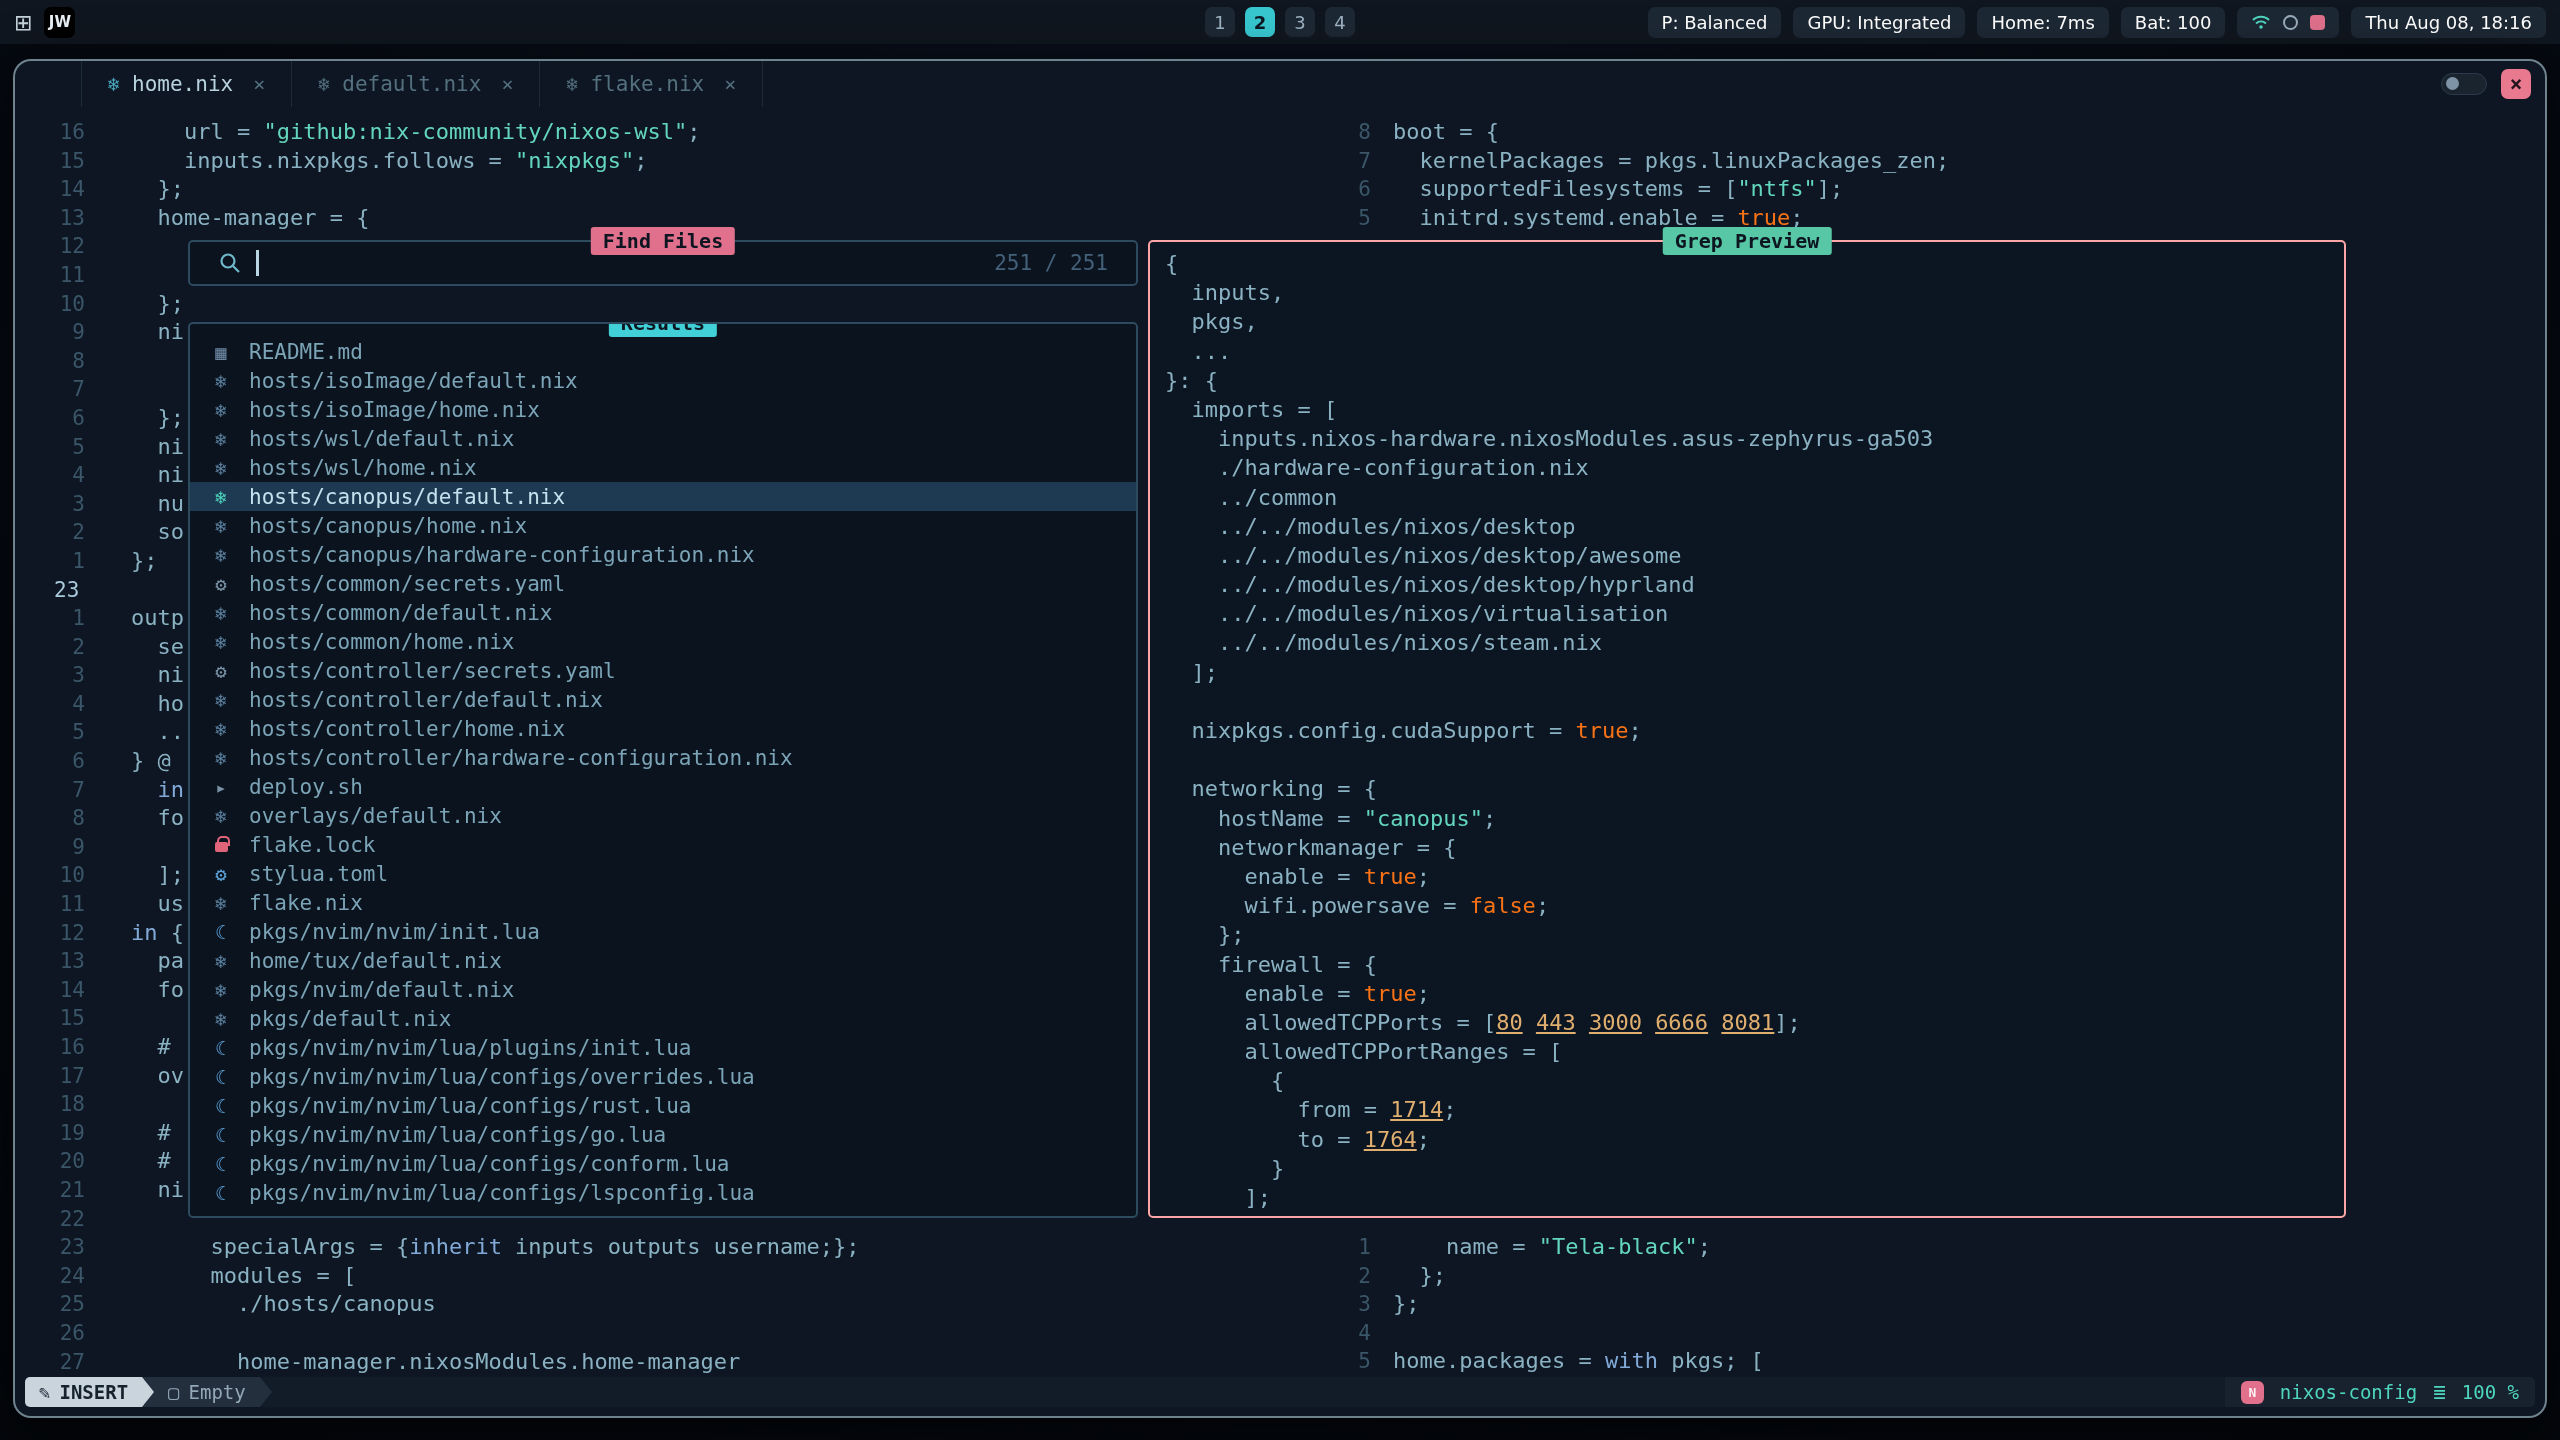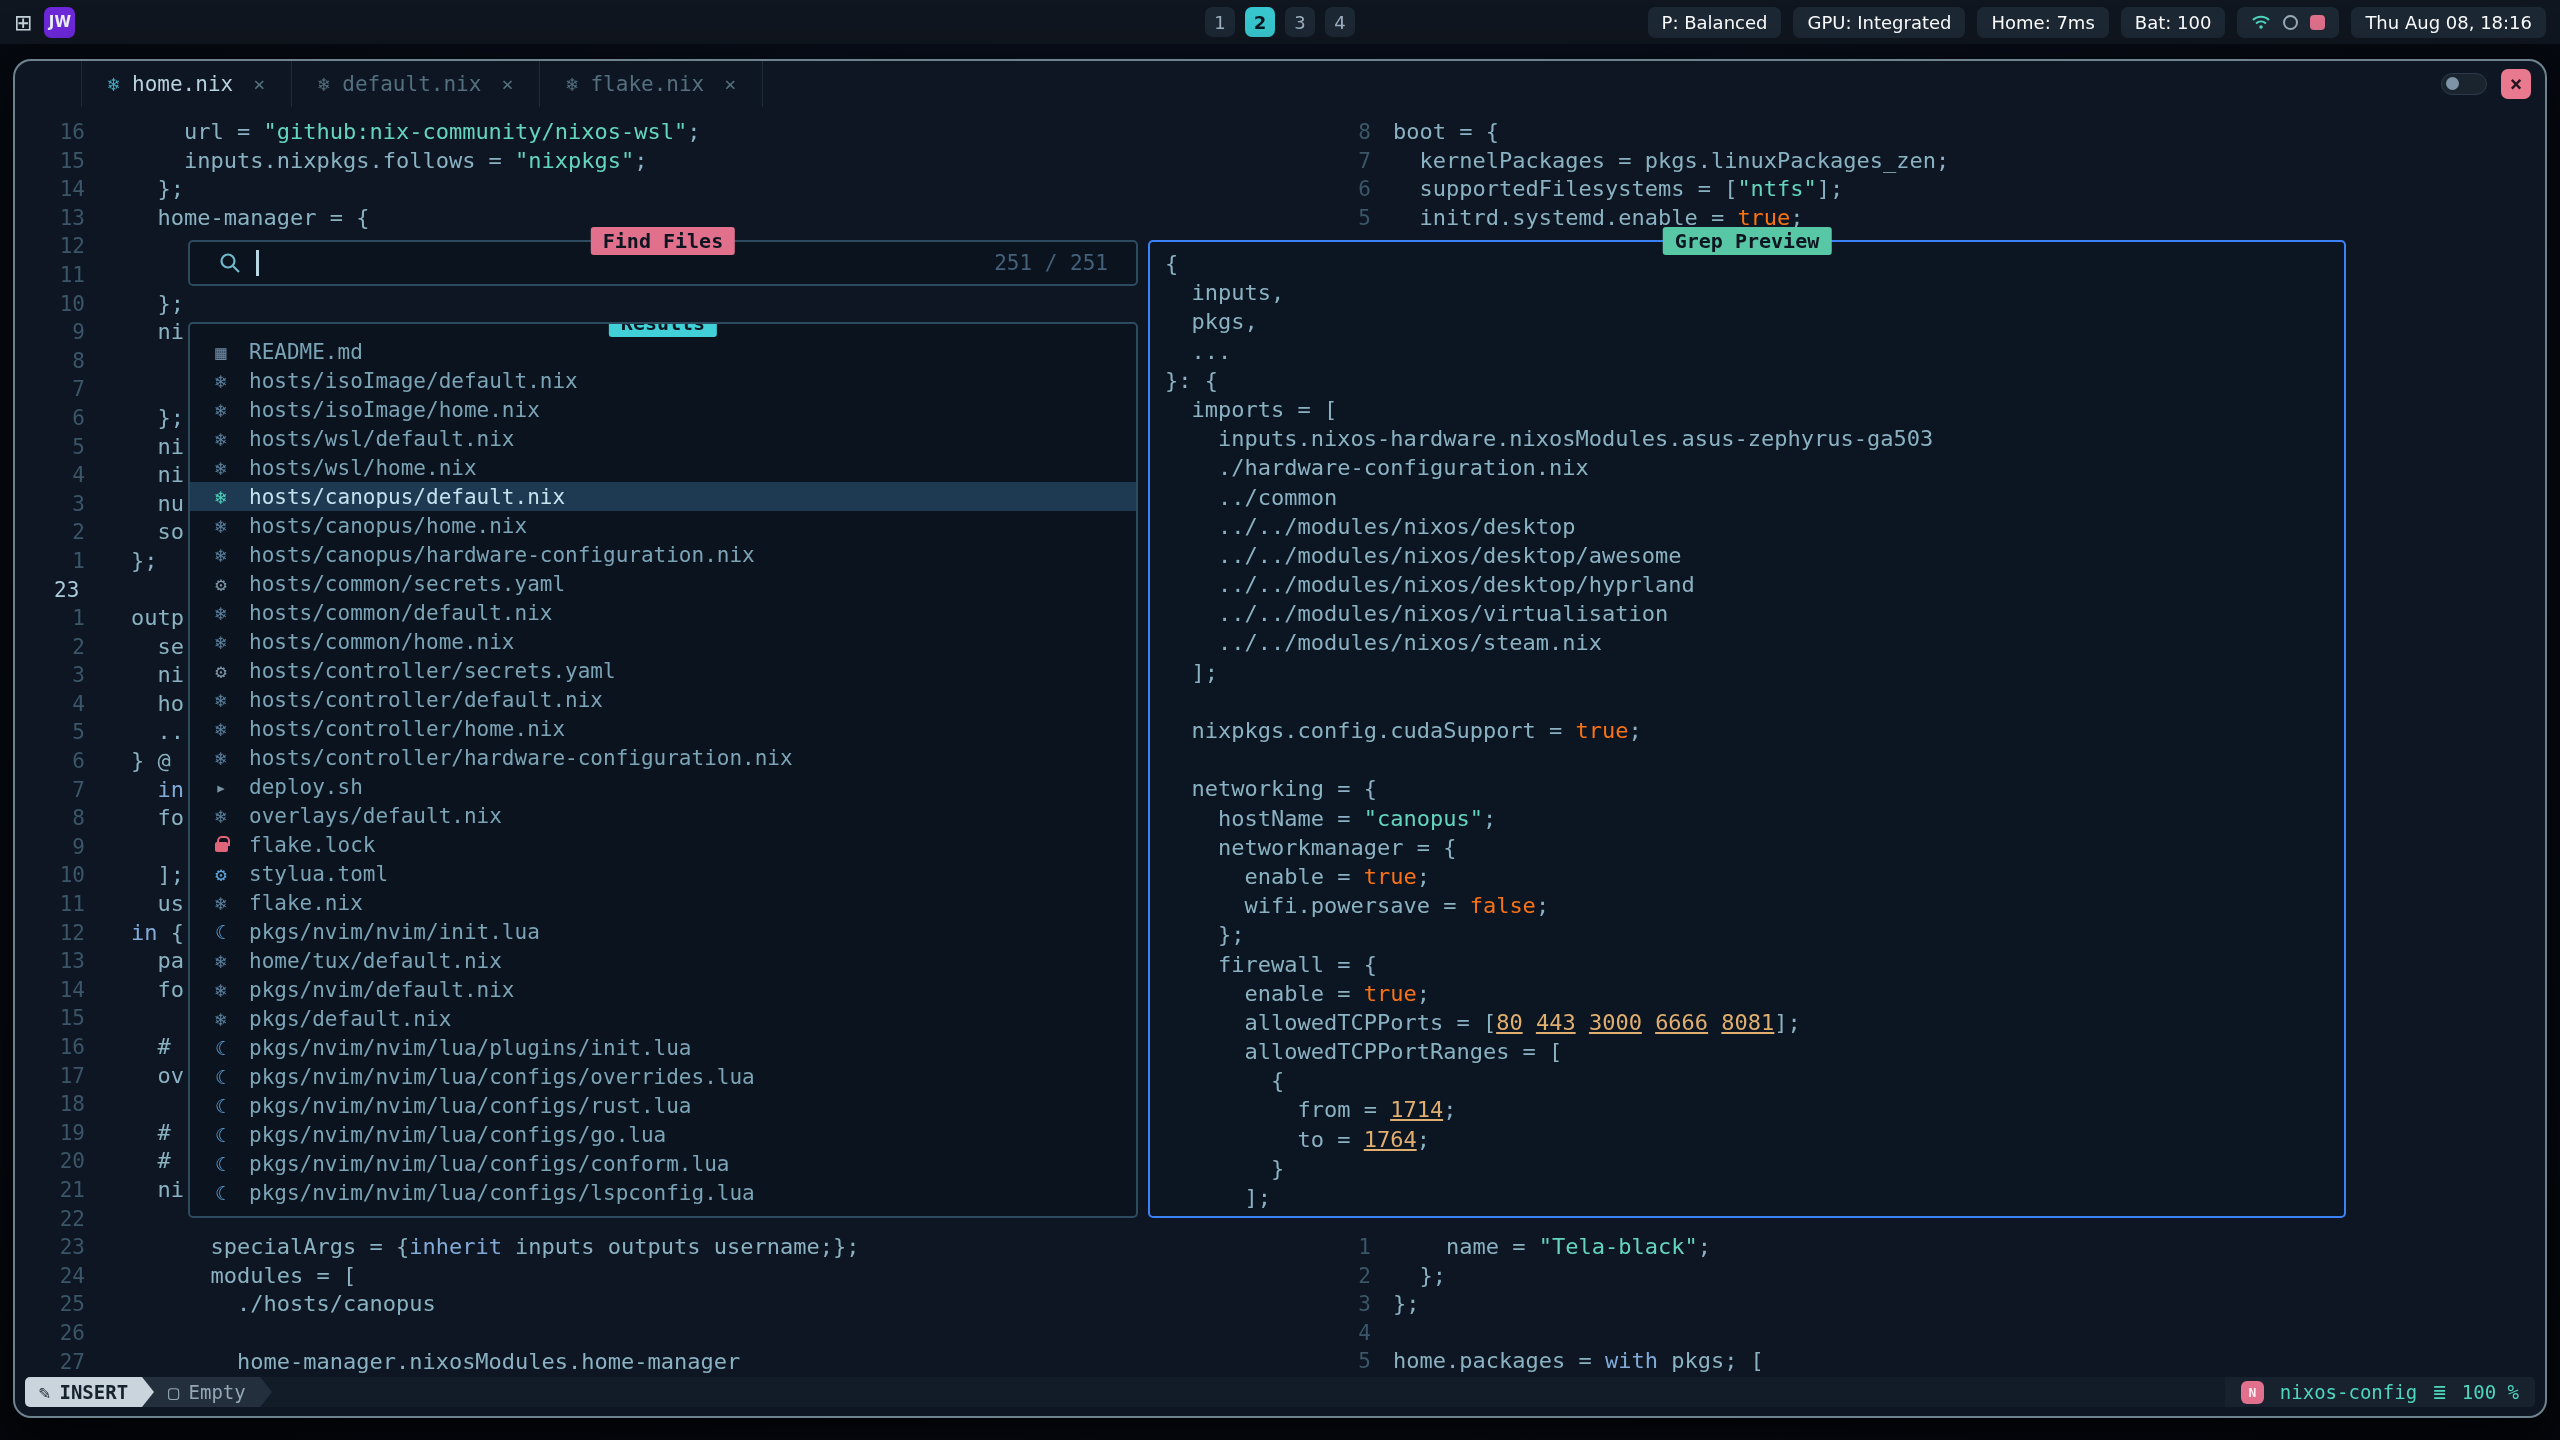--- a/index.html
+++ b/index.html
@@ -6,21 +6,21 @@
   html,body { width:2560px; height:1440px; overflow:hidden; }
   body {
     background: radial-gradient(ellipse at 50% 30%, #0a1120 0%, #060a12 60%, #04070c 100%);
     font-family:"DejaVu Sans", sans-serif;
     color:#c6d2dc;
   }
   
   .topbar{ height:44px; width:100%; background:#10161f; display:flex; align-items:center; padding:0 14px; position:relative; }
   .tb-left{ display:flex; align-items:center; gap:12px; }
   .apps-glyph{ font-size:22px; color:#c6d2dc; cursor:pointer; }
-  .logo-chip{ width:31px; height:31px; border-radius:7px; background:#6d28d9; color:#eaf2f8; font-weight:bold; font-size:15px; display:flex; align-items:center; justify-content:center; }
+  .logo-chip{ width:31px; height:31px; border-radius:7px; background:#000000; color:#eaf2f8; font-weight:bold; font-size:15px; display:flex; align-items:center; justify-content:center; }
   .tb-center{ position:absolute; left:50%; top:50%; transform:translate(-50%,-50%); display:flex; gap:10px; }
   .ws-btn{ min-width:30px; height:30px; padding:0 8px; border-radius:7px; background:#1d2835; color:#9fb3c3; font-size:18px; display:flex; align-items:center; justify-content:center; cursor:pointer; }
   .ws-btn.active{ background:#38c7d0; color:#0d1722; font-weight:bold; }
   .tb-right{ margin-left:auto; display:flex; align-items:center; gap:12px; }
   .chip{ height:31px; border-radius:7px; background:#1d2835; padding:0 14px; display:flex; align-items:center; gap:12px; font-size:18px; color:#ffffff; white-space:nowrap; }
   .ring-icon{ width:15px; height:15px; border:2px solid #9aacba; border-radius:50%; display:inline-block; }
   .pink-square{ width:15px; height:15px; border-radius:4px; background:#e0708c; display:inline-block; }
   
   .window{
     position:absolute; left:13px; top:59px; width:2534px; height:1359px;
@@ -65,21 +65,21 @@
   .caret{ width:3px; height:26px; background:#b9d7e2; margin-left:14px; }
   .fcount{ margin-left:auto; color:#44617a; font-size:21px; }
   .fresults{ margin-top:36px; height:896px; overflow:hidden; padding-top:13px; }
   .fitem{ display:flex; align-items:center; height:29px; padding:0 18px; gap:15px; font-size:21px; color:#7ba4b6; white-space:pre; cursor:pointer; }
   .fitem .ficon{ flex:none; width:26px; text-align:center; font-size:19px; }
   .fitem.sel{ background:#1d3a52; color:#c4e2ee; }
   .fitem.sel .ficon{ color:#4fd6be !important; }
   .css-lock{ position:relative; display:inline-block; width:13px; height:10px; background:#e0657a; border-radius:2px; margin-top:6px; }
   .css-lock:before{ content:""; position:absolute; left:2px; top:-6px; width:9px; height:8px; border:2px solid #e0657a; border-bottom:none; border-radius:5px 5px 0 0; }
   
-  .grep{ position:absolute; left:1133px; top:133px; width:1198px; height:978px; z-index:5; border:2px solid #3b82f6; border-radius:5px; background:rgba(12,22,34,.97); }
+  .grep{ position:absolute; left:1133px; top:133px; width:1198px; height:978px; z-index:5; border:2px solid #fca5a5; border-radius:5px; background:rgba(12,22,34,.97); }
   .grep-code{ padding:7px 15px; }
   .grow{ height:29.2px; line-height:29.2px; font-size:22px; white-space:pre; color:#8ab2c2; }
   
   .statusline{ flex:none; height:30px; margin:0 10px 9px 10px; border-radius:5px; background:#121c29; display:flex; align-items:stretch; overflow:hidden; font-size:19px; }
   .seg-mode{ background:#c9d4dd; color:#16222e; font-weight:bold; display:flex; align-items:center; gap:9px; padding:0 14px; }
   .tri{ width:0; height:0; border-top:15px solid transparent; border-bottom:15px solid transparent; }
   .tri-mode{ border-left:12px solid #c9d4dd; background:#242f3d; }
   .seg-buf{ background:#242f3d; color:#93a7b6; display:flex; align-items:center; gap:9px; padding:0 14px; }
   .tri-buf{ border-left:12px solid #242f3d; }
   .sl-fill{ flex:1; }

